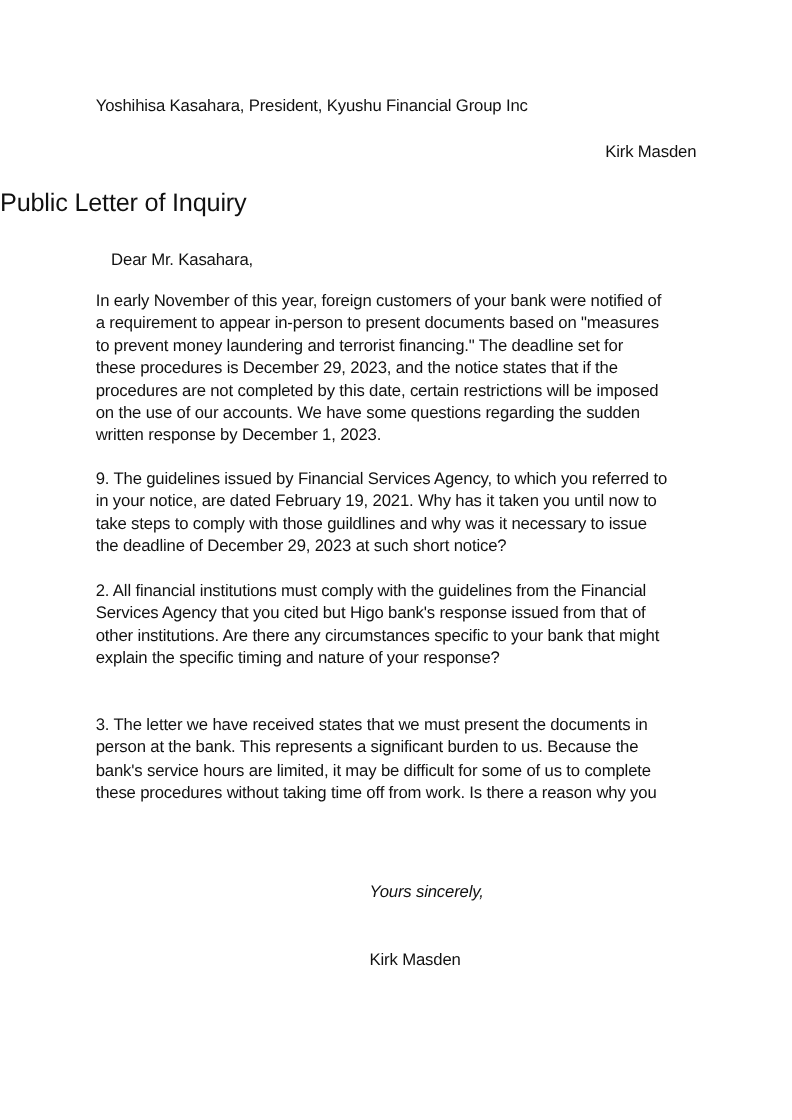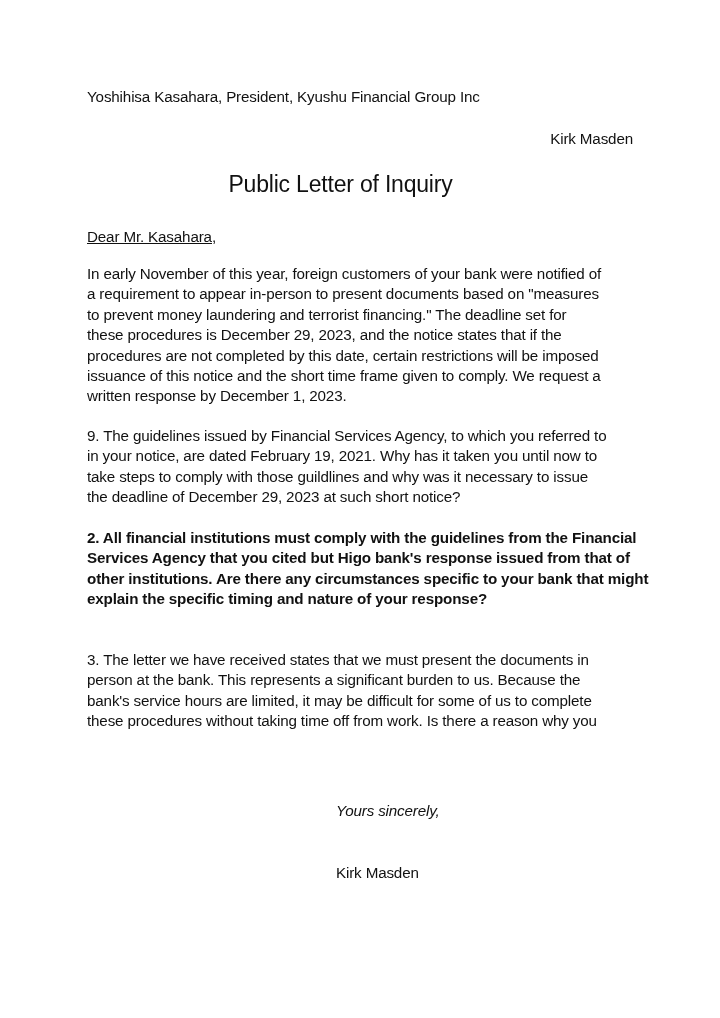--- a/index.html
+++ b/index.html
@@ -1,49 +1,49 @@
 <!DOCTYPE html>
 <html><head>
 <meta charset="utf-8">
 <style>
   html, body { margin: 0; padding: 0; background: #ffffff; }
   body { width: 720px; height: 1018px; position: relative; overflow: hidden;
          font-family: "Liberation Sans", "DejaVu Sans", sans-serif; color: #111111; }
   .line { position: absolute; white-space: nowrap; font-size: 15.2px; letter-spacing: -0.15px; }
   .recipient { left: 87px; top: 88px; }
   .sender { right: 87px; top: 130px; }
-  .title { position: absolute; left: 0; width: 681px; top: 171px; text-align: center;
+  .title { position: absolute; left: 0; width: 681px; top: 171px; text-align: left;
            font-size: 23px; letter-spacing: -0.2px; }
-  .salutation { left: 87px; top: 228px; text-decoration: underline; }
+  .salutation { left: 101px; top: 228px; }
   .para { position: absolute; left: 87px; width: 560px; font-size: 15.2px; line-height: 20.4px;
           letter-spacing: -0.15px; }
   .para span { display: block; white-space: nowrap; }
   .p1 { top: 264px; }
   .p2 { top: 426px; }
-  .p3 { top: 528px; font-weight: bold; }
+  .p3 { top: 528px; }
   .p4 { top: 650px; }
   .closing { left: 336px; top: 802px; font-style: italic; }
   .signature { left: 336px; top: 864px; }
 </style>
 </head>
 <body>
 
 <div>
   <div class="line recipient">Yoshihisa Kasahara, President, Kyushu Financial Group Inc</div>
   <div class="line sender">Kirk Masden</div>
   <div class="title">Public Letter of Inquiry</div>
   <div class="line salutation">Dear Mr. Kasahara,</div>
 
   <div class="para p1">
     <span>In early November of this year, foreign customers of your bank were notified of</span>
     <span>a requirement to appear in-person to present documents based on "measures</span>
     <span>to prevent money laundering and terrorist financing." The deadline set for</span>
     <span>these procedures is December 29, 2023, and the notice states that if the</span>
     <span>procedures are not completed by this date, certain restrictions will be imposed</span>
-    <span>issuance of this notice and the short time frame given to comply. We request a</span>
+    <span>on the use of our accounts. We have some questions regarding the sudden</span>
     <span>written response by December 1, 2023.</span>
   </div>
 
   <div class="para p2">
     <span>9. The guidelines issued by Financial Services Agency, to which you referred to</span>
     <span>in your notice, are dated February 19, 2021. Why has it taken you until now to</span>
     <span>take steps to comply with those guildlines and why was it necessary to issue</span>
     <span>the deadline of December 29, 2023 at such short notice?</span>
   </div>
 

